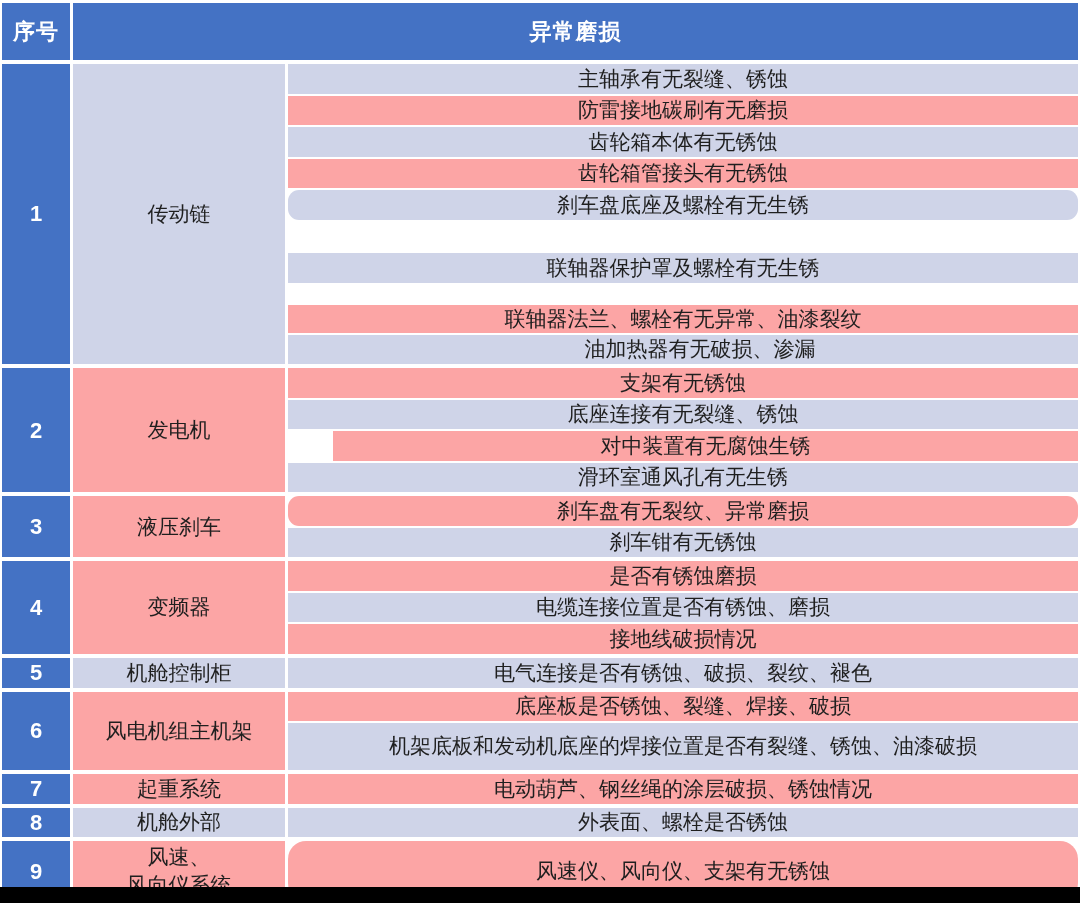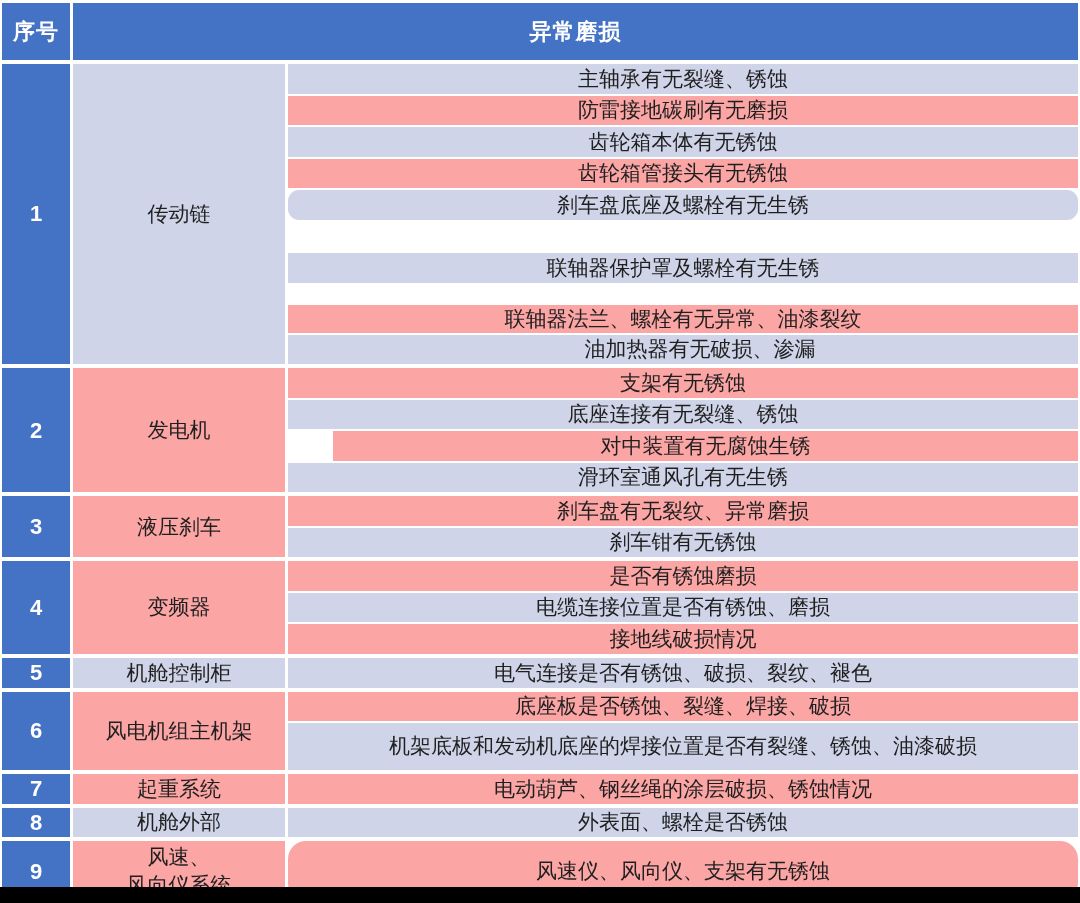--- a/index.html
+++ b/index.html
@@ -96,21 +96,21 @@
           <div class="cell num-cell" style="grid-row: 1 / span 4;">2</div>
           <div class="cell cat-cell band-b" style="grid-row: 1 / span 4;">发电机</div>
           <div class="cell item-cell band-b" data-row="0" style="grid-row: 1;">支架有无锈蚀</div>
           <div class="cell item-cell band-a" data-row="1" style="grid-row: 2;">底座连接有无裂缝、锈蚀</div>
           <div class="cell item-cell band-b" data-row="2" style="grid-row: 3; margin-left: 45px;">对中装置有无腐蚀生锈</div>
           <div class="cell item-cell band-a" data-row="3" style="grid-row: 4;">滑环室通风孔有无生锈</div>
         </div>
         <div class="group" data-index="2">
           <div class="cell num-cell" style="grid-row: 1 / span 2;">3</div>
           <div class="cell cat-cell band-b" style="grid-row: 1 / span 2;">液压刹车</div>
-          <div class="cell item-cell band-b" data-row="0" style="grid-row: 1;">刹车盘有无裂纹、异常磨损</div>
+          <div class="cell item-cell band-b" data-row="0" style="grid-row: 1; border-radius: 11px;">刹车盘有无裂纹、异常磨损</div>
           <div class="cell item-cell band-a" data-row="1" style="grid-row: 2;">刹车钳有无锈蚀</div>
         </div>
         <div class="group" data-index="3">
           <div class="cell num-cell" style="grid-row: 1 / span 3;">4</div>
           <div class="cell cat-cell band-b" style="grid-row: 1 / span 3;">变频器</div>
           <div class="cell item-cell band-b" data-row="0" style="grid-row: 1;">是否有锈蚀磨损</div>
           <div class="cell item-cell band-a" data-row="1" style="grid-row: 2;">电缆连接位置是否有锈蚀、磨损</div>
           <div class="cell item-cell band-b" data-row="2" style="grid-row: 3;">接地线破损情况</div>
         </div>
         <div class="group" data-index="4">

